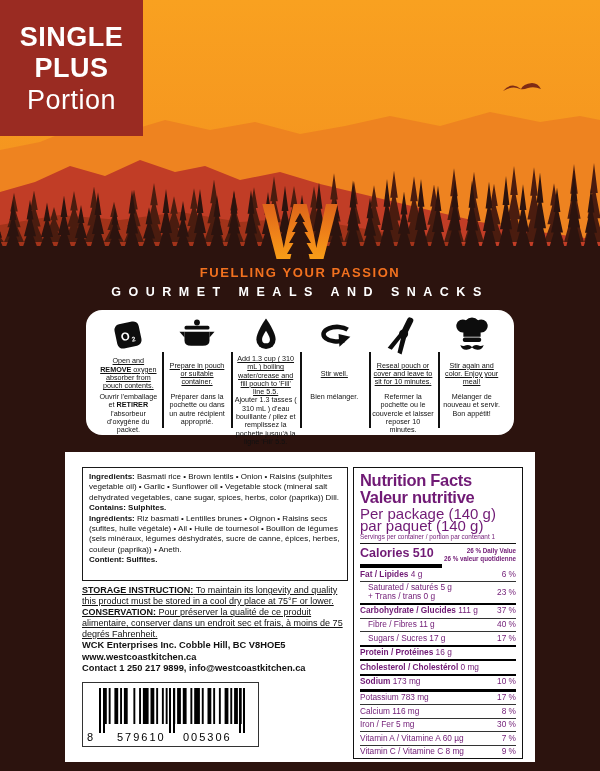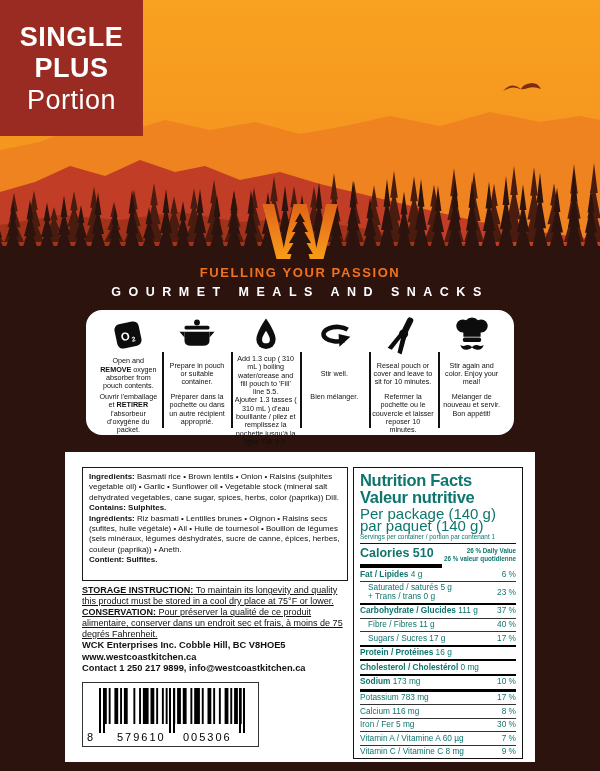--- a/index.html
+++ b/index.html
@@ -19,21 +19,21 @@
              color:#F2711F; font-weight:bold; font-size:13px; letter-spacing:1.6px; z-index:4; }
   .subtitle { position:absolute; left:0; top:285px; width:600px; text-align:center;
               color:#FFFFFF; font-weight:bold; font-size:12.5px; letter-spacing:7.5px; z-index:4; }
 
   
   .card { position:absolute; left:86px; top:310px; width:428px; height:125px; background:#fff;
           border-radius:16px; z-index:6; padding:5px 8px 4px 8px; }
   .steps { display:grid; grid-template-columns:repeat(6, 1fr); height:100%; }
   .step { display:flex; flex-direction:column; align-items:center; text-align:center; padding:0 3px; }
   .icon-box { height:40px; display:flex; align-items:center; justify-content:center; flex:0 0 40px; }
-  .step .en { font-size:7.2px; line-height:8.3px; color:#111; min-height:38px; display:flex; flex-direction:column; justify-content:center; }
+  .step .en { font-size:7.2px; line-height:8.3px; color:#111; min-height:38px; display:flex; flex-direction:column; justify-content:center;text-decoration:underline; }
   .step .fr { font-size:7.2px; line-height:8.3px; color:#111; display:flex; flex-direction:column; justify-content:flex-start; }
   .vdiv { position:absolute; top:42px; width:2px; height:76px; background:#111; }
 
   
   .panel { position:absolute; left:65px; top:452px; width:470px; height:310px; background:#fff; z-index:6; }
 
   .ingbox { position:absolute; left:17px; top:15px; width:266px; height:114px;
             border:1.5px solid #1a1a1a; padding:4px 6px; font-size:8px; line-height:10.4px; color:#111; }
   .ingbox b { font-weight:bold; }
 
@@ -44,21 +44,21 @@
 
   .barcode { position:absolute; left:17px; top:230px; width:177px; height:65px; border:1px solid #333; background:#fff; }
   .barcode svg { position:absolute; left:16px; top:5px; }
   .bc-num { position:absolute; bottom:3px; font-size:11px; color:#000; letter-spacing:2px; }
   .bc-d1 { left:4px; letter-spacing:0; }
   .bc-g1 { left:34px; }
   .bc-g2 { left:100px; }
 
   
   .nfbox { position:absolute; left:288px; top:15px; width:170px; height:292px;
-           border:1.5px solid #111; padding:4px 6px; color:#0f766e; overflow:hidden; }
+           border:1.5px solid #111; padding:4px 6px; color:#701a75; overflow:hidden; }
   .nf-title { font-size:16.5px; font-weight:bold; line-height:17px; letter-spacing:-0.3px; }
   .nf-per { font-size:15px; line-height:11.5px; margin-top:2px; }
   .nf-servings { font-size:6.4px; line-height:8px; padding:2px 0 2px 0; border-bottom:1.5px solid #111; }
   .nf-cal { display:flex; justify-content:space-between; align-items:flex-start; padding-top:2px; }
   .nf-cal-l { font-size:12.5px; font-weight:bold; }
   .nf-cal-r { font-size:6.3px; font-weight:bold; text-align:right; line-height:7.6px; padding-top:1px; }
   .nf-calbar { width:82px; height:4px; background:#000; margin:2px 0 0 0; }
   .nrow { display:flex; justify-content:space-between; align-items:flex-start;
           font-size:8.3px; line-height:9.6px; padding:1.5px 0; border-bottom:1px solid #333; }
   .nrow .nm b { font-weight:bold; }

